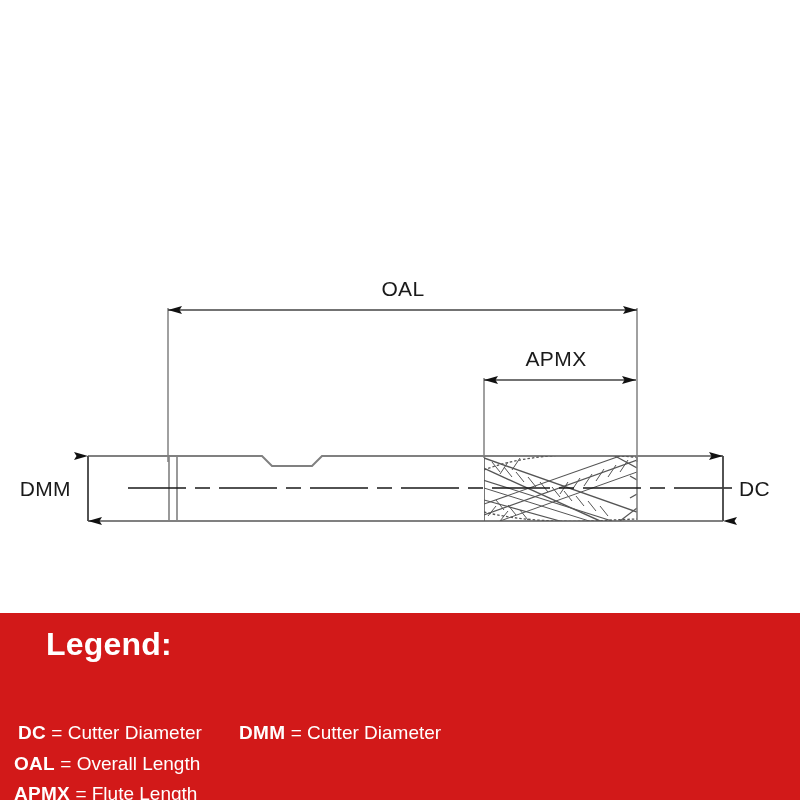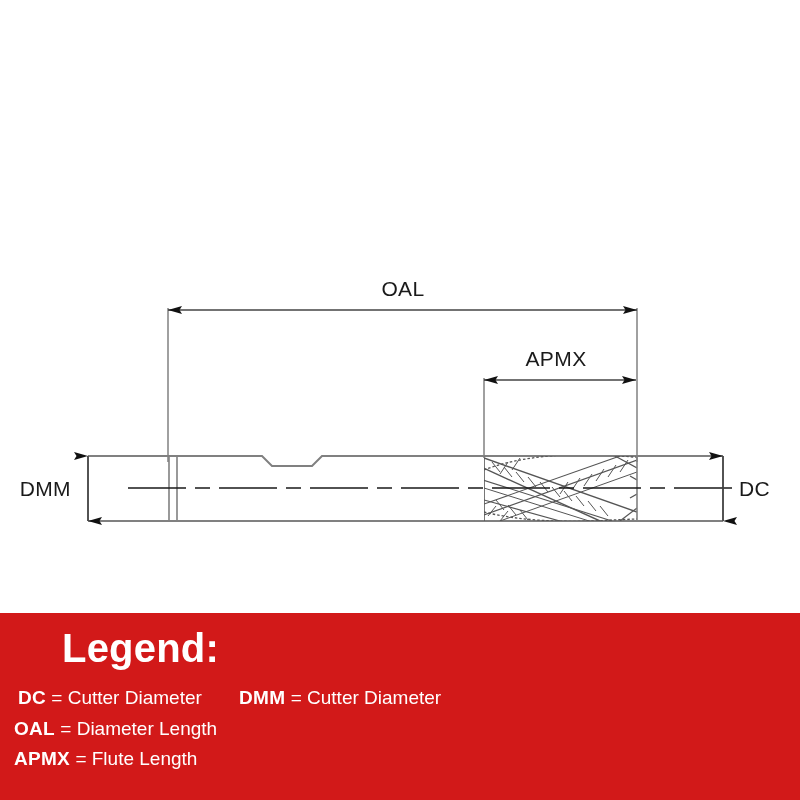--- a/index.html
+++ b/index.html
@@ -49,40 +49,40 @@
     position: absolute;
     left: 0;
     top: 613px;
     width: 800px;
     height: 187px;
     background: #d21919;
     box-sizing: border-box;
   }
   #legend-title {
     position: absolute;
-    left: 62px;
+    left: 46px;
     top: 13px;
-    font-size: 40px;
+    font-size: 32px;
     font-weight: bold;
     color: #ffffff;
     letter-spacing: 0.2px;
     white-space: nowrap;
   }
   .legend-row {
     position: absolute;
     color: #ffffff;
     font-size: 19px;
     white-space: nowrap;
     line-height: 1.1;
   }
   #legend-row-1 { left: 18px; top: 75px; }
   #legend-row-2 { left: 14px; top: 106px; }
   #legend-row-3 { left: 14px; top: 136px; }
 
-  .legend-entry { display: inline-block; }
+  .legend-entry { display: inline-block; margin-top: 35px; }
   .legend-entry + .legend-entry { margin-left: 32px; }
   .legend-code {
     font-weight: bold;
     letter-spacing: 0.3px;
   }
   .legend-eq { font-weight: normal; }
   .legend-desc { font-weight: normal; }
 </style>
 </head>
 <body>
@@ -225,21 +225,21 @@
         <span class="legend-code">DMM</span>
         <span class="legend-eq"> = </span>
         <span class="legend-desc">Cutter Diameter</span>
       </span>
     </div>
 
     <div class="legend-row" id="legend-row-2">
       <span class="legend-entry">
         <span class="legend-code">OAL</span>
         <span class="legend-eq"> = </span>
-        <span class="legend-desc">Diameter Length</span>
+        <span class="legend-desc">Overall Length</span>
       </span>
     </div>
 
     <div class="legend-row" id="legend-row-3">
       <span class="legend-entry">
         <span class="legend-code">APMX</span>
         <span class="legend-eq"> = </span>
         <span class="legend-desc">Flute Length</span>
       </span>
     </div>

